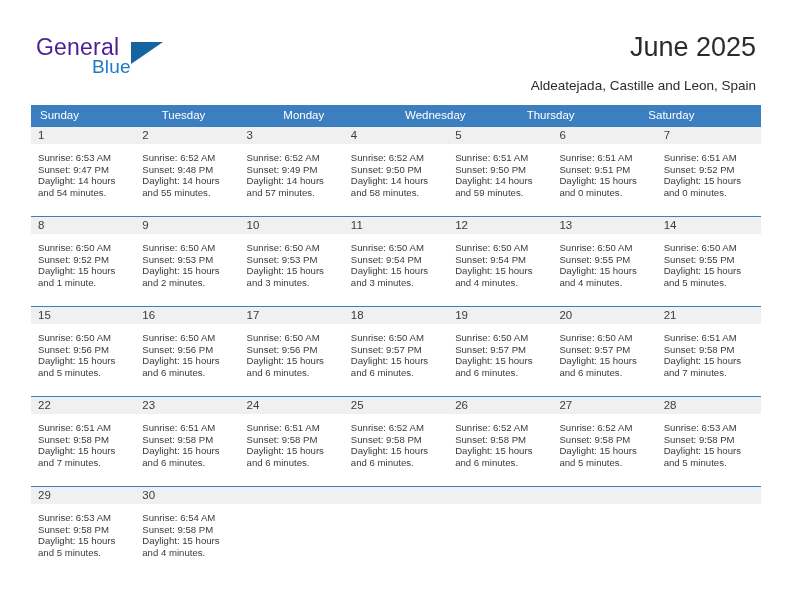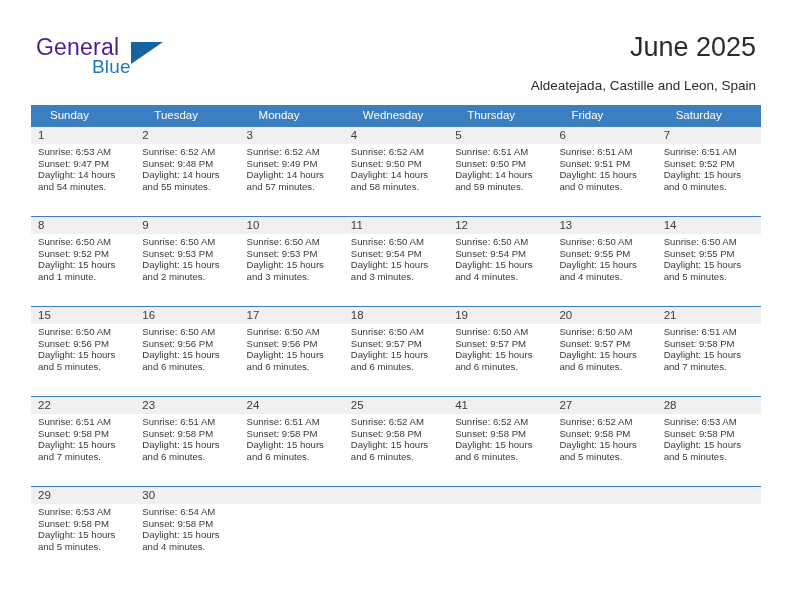--- a/index.html
+++ b/index.html
@@ -91,21 +91,21 @@
     display: flex;
     background: #3c7fc1;
     height: 21px;
   }
   .weekday-cell {
     flex: 1 1 0;
     box-sizing: border-box;
     color: #ffffff;
     font-size: 11.5px;
     line-height: 21px;
-    padding-left: 19px;
+    padding-left: 9px;
     white-space: nowrap;
   }
 
   .week-row {
     position: relative;
     display: flex;
     border-top: 1px solid #3c7fc1;
     height: 90px;
     box-sizing: border-box;
   }
@@ -127,21 +127,21 @@
     padding: 0 6px 0 7px;
     z-index: 1;
   }
   .day-number {
     font-size: 11.5px;
     line-height: 17px;
     height: 17px;
     color: #3b3b3b;
   }
   .day-info {
-    margin-top: 2px;
+    margin-top: 8px;
     font-size: 9.6px;
     line-height: 11.6px;
     color: #3b3b3b;
   }
   .day-info div {
     white-space: nowrap;
   }
 </style>
 </head>
 <body>
@@ -161,21 +161,20 @@
   </div>
 
   <div class="calendar">
 
     <div class="weekday-row">
       <div class="weekday-cell">Sunday</div>
       <div class="weekday-cell">Tuesday</div>
       <div class="weekday-cell">Monday</div>
       <div class="weekday-cell">Wednesday</div>
       <div class="weekday-cell">Thursday</div>
-      <div class="weekday-cell">Friday</div>
       <div class="weekday-cell">Saturday</div>
     </div>
 
     <div class="week-row">
       <div class="daynum-band"></div>
       <div class="day-cell">
         <div class="day-number">1</div>
         <div class="day-info">
           <div>Sunrise: 6:53 AM</div>
           <div>Sunset: 9:47 PM</div>
@@ -405,21 +404,21 @@
       <div class="day-cell">
         <div class="day-number">25</div>
         <div class="day-info">
           <div>Sunrise: 6:52 AM</div>
           <div>Sunset: 9:58 PM</div>
           <div>Daylight: 15 hours</div>
           <div>and 6 minutes.</div>
         </div>
       </div>
       <div class="day-cell">
-        <div class="day-number">41</div>
+        <div class="day-number">26</div>
         <div class="day-info">
           <div>Sunrise: 6:52 AM</div>
           <div>Sunset: 9:58 PM</div>
           <div>Daylight: 15 hours</div>
           <div>and 6 minutes.</div>
         </div>
       </div>
       <div class="day-cell">
         <div class="day-number">27</div>
         <div class="day-info">

